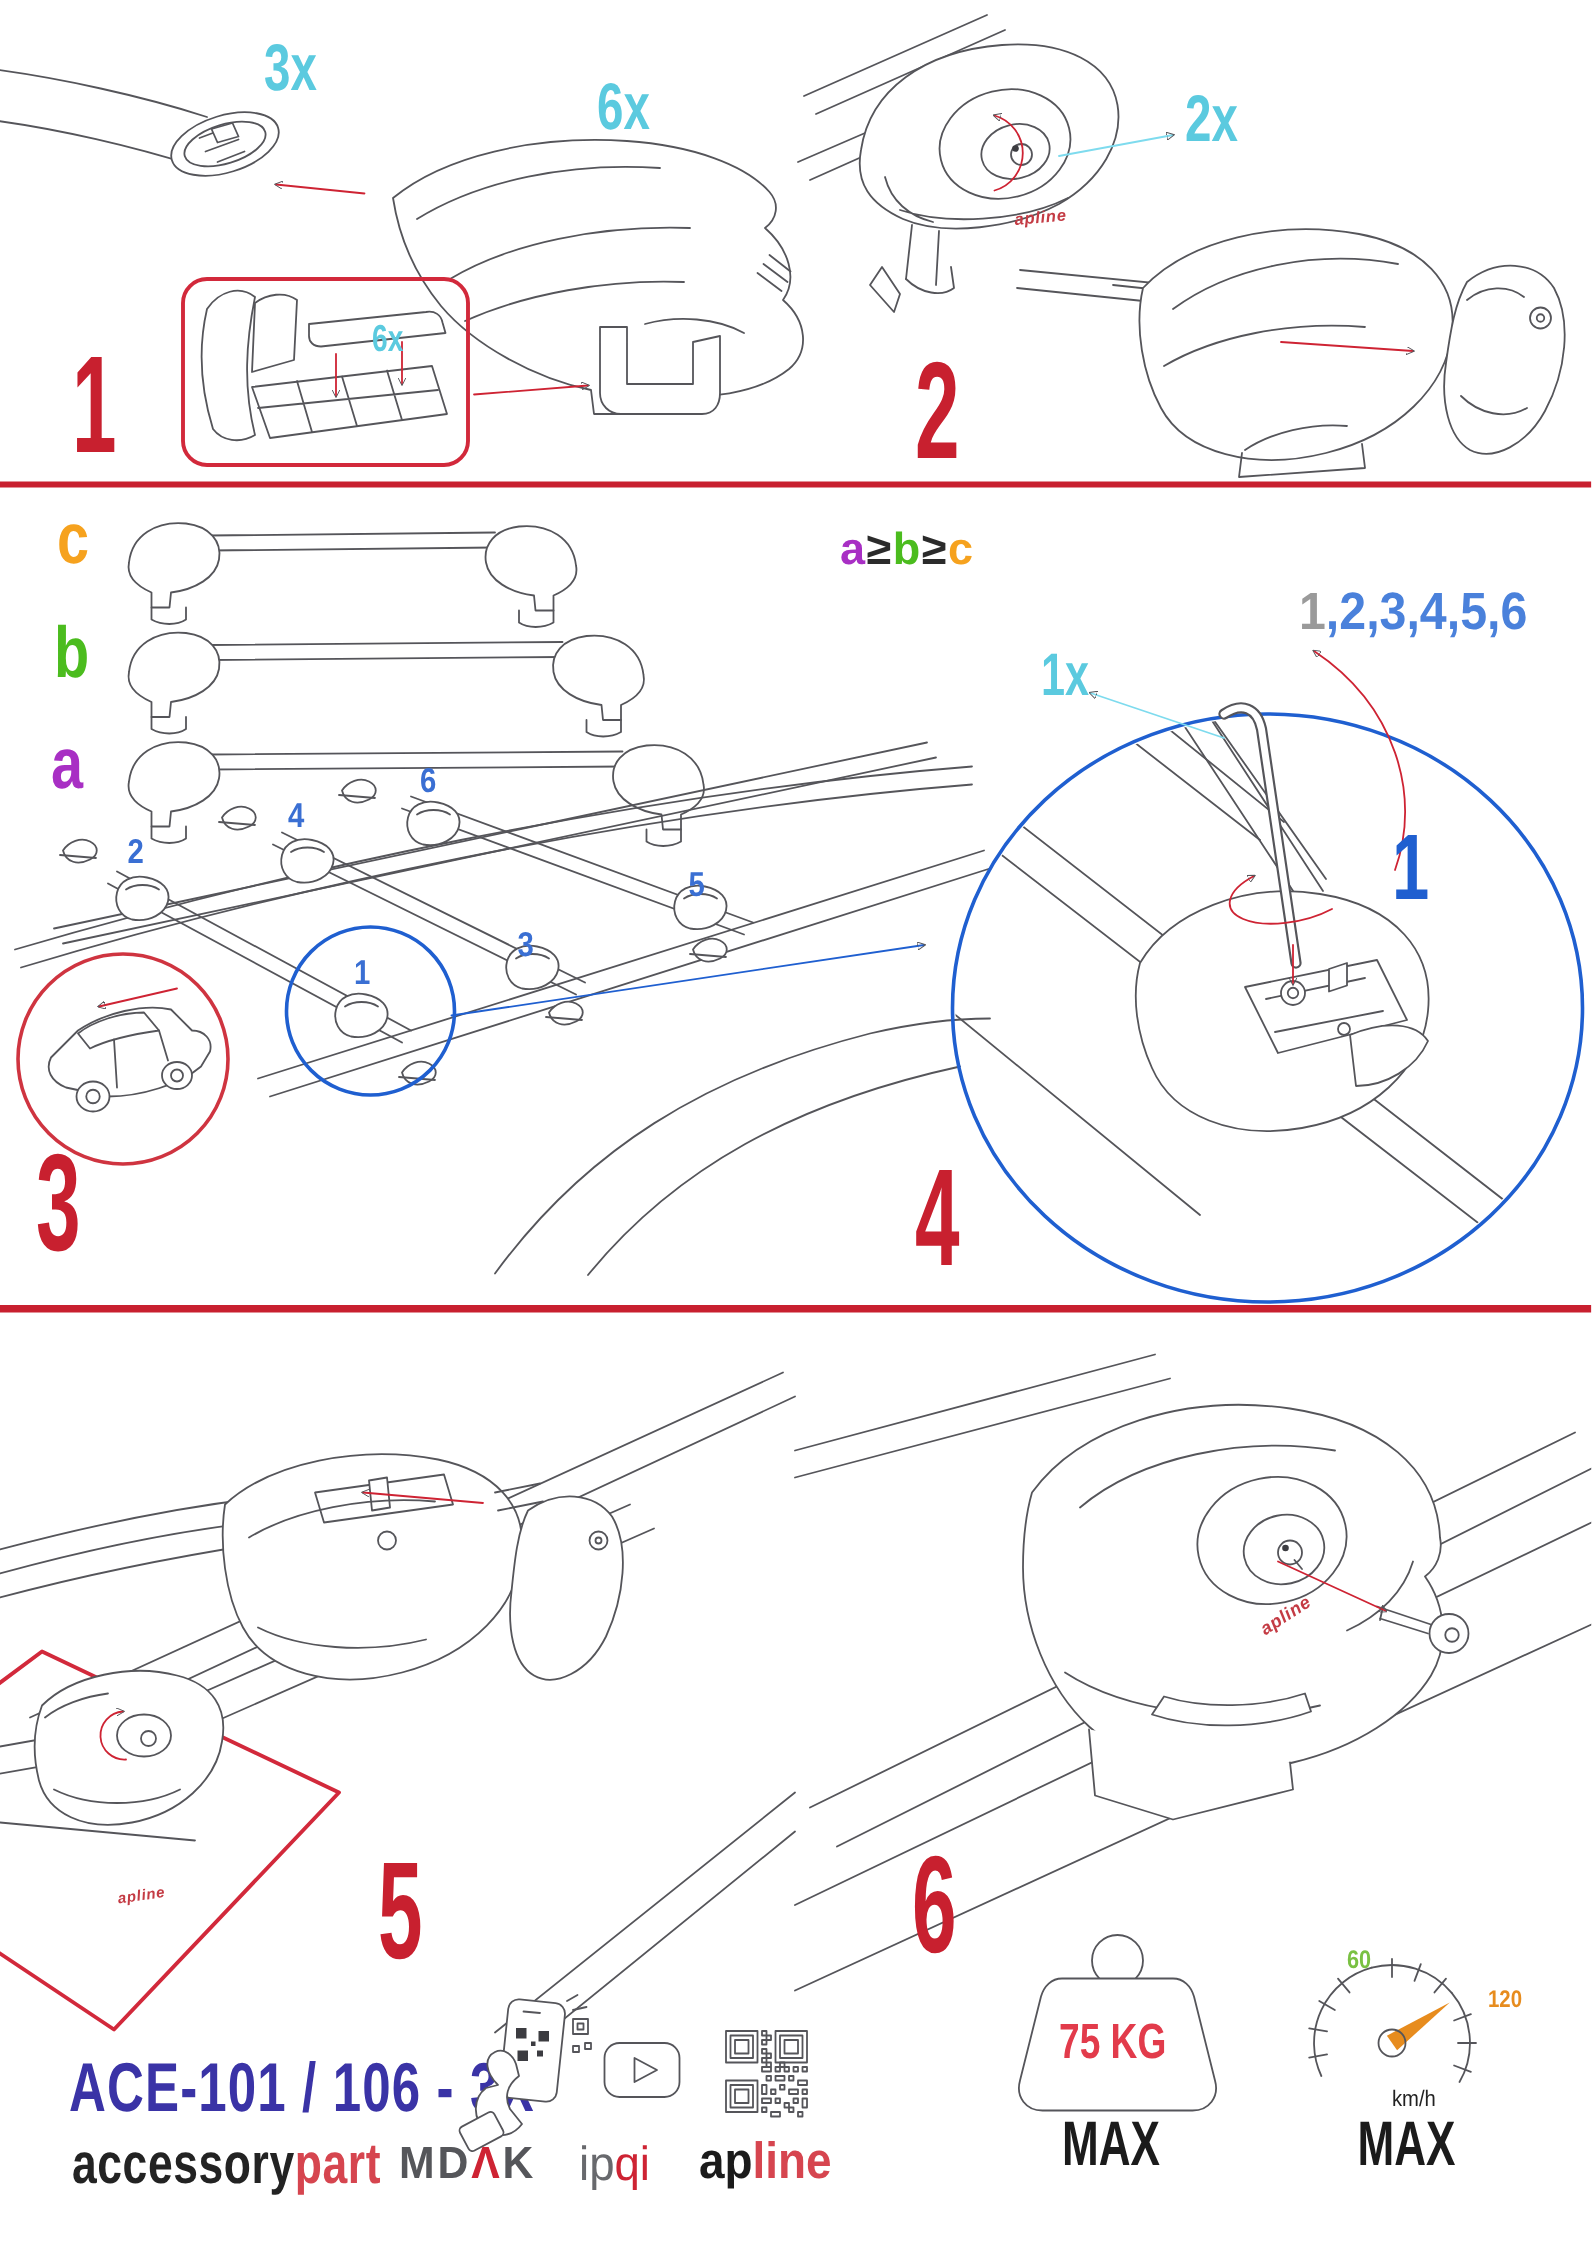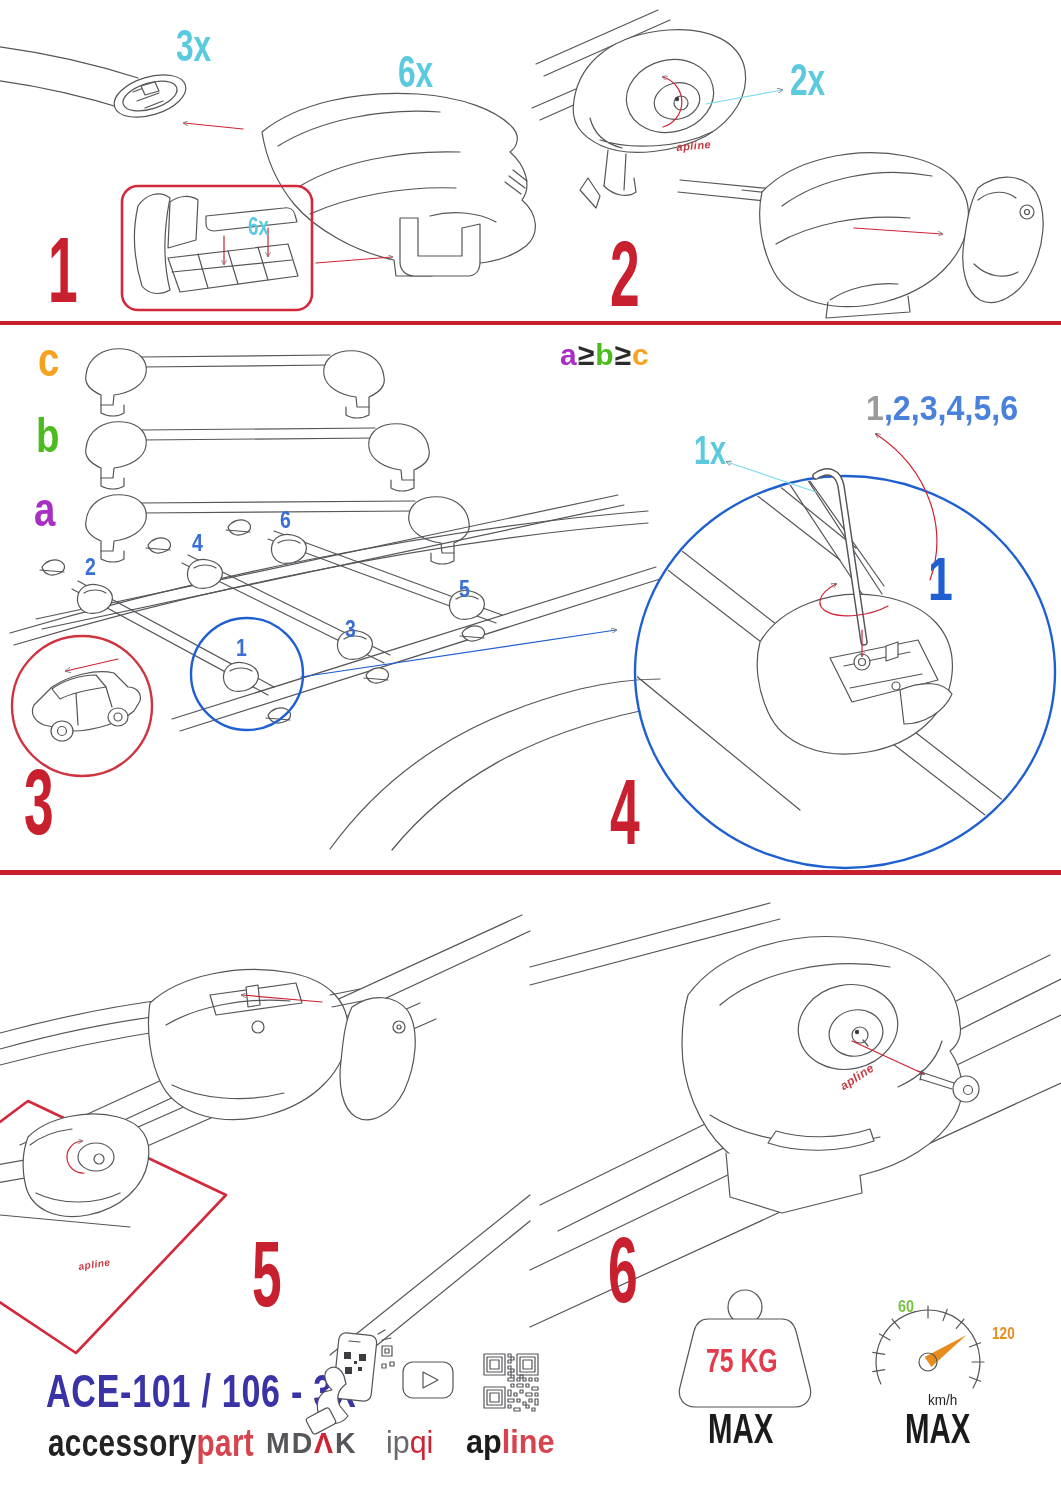--- a/index.html
+++ b/index.html
@@ -293,21 +293,21 @@
   <span class="t qty" style="left:176px;top:24px">3x</span>
   <span class="t qty" style="left:398px;top:50px">6x</span>
   <span class="t qty-sm" style="left:248px;top:214px">6x</span>
   <span class="t qty" style="left:790px;top:58px">2x</span>
   <span class="t qty" style="left:694px;top:430px;font-size:40px">1x</span>
 
   <span class="t barlab c-c" style="left:38px;top:336px">c</span>
   <span class="t barlab c-b" style="left:36px;top:412px">b</span>
   <span class="t barlab c-a" style="left:34px;top:486px">a</span>
 
-  <span class="t rule" style="left:560px;top:340px"><span class="c-a">a</span><span class="c-k">≥</span><span class="c-b">b</span><span class="c-k">≥</span><span class="c-c">c</span></span>
+  <span class="t rule" style="left:560px;top:352px"><span class="c-a">a</span><span class="c-k">≥</span><span class="c-b">b</span><span class="c-k">≥</span><span class="c-c">c</span></span>
 
   <span class="t roofnum" style="left:236px;top:637px">1</span>
   <span class="t roofnum" style="left:85px;top:556px">2</span>
   <span class="t roofnum" style="left:345px;top:618px">3</span>
   <span class="t roofnum" style="left:192px;top:532px">4</span>
   <span class="t roofnum" style="left:459px;top:578px">5</span>
   <span class="t roofnum" style="left:280px;top:509px">6</span>
 
   <span class="t seq" style="left:866px;top:390px"><span class="g">1</span><span class="b">,2,3,4,5,6</span></span>
   <span class="t callout1" style="left:928px;top:548px">1</span>

